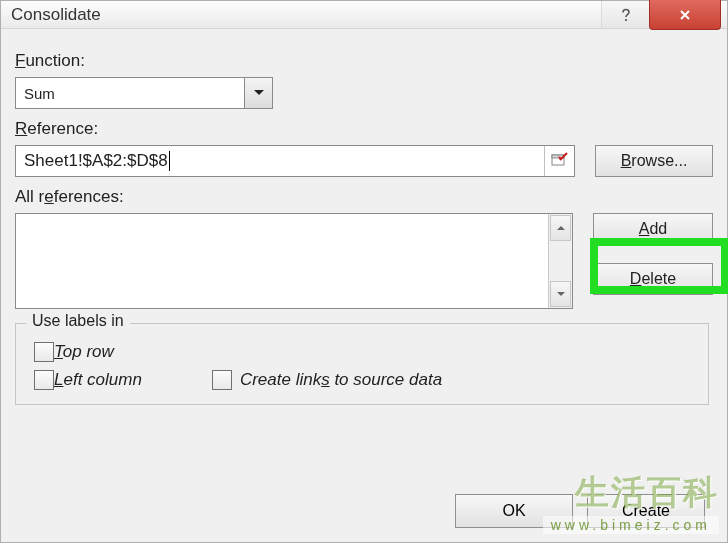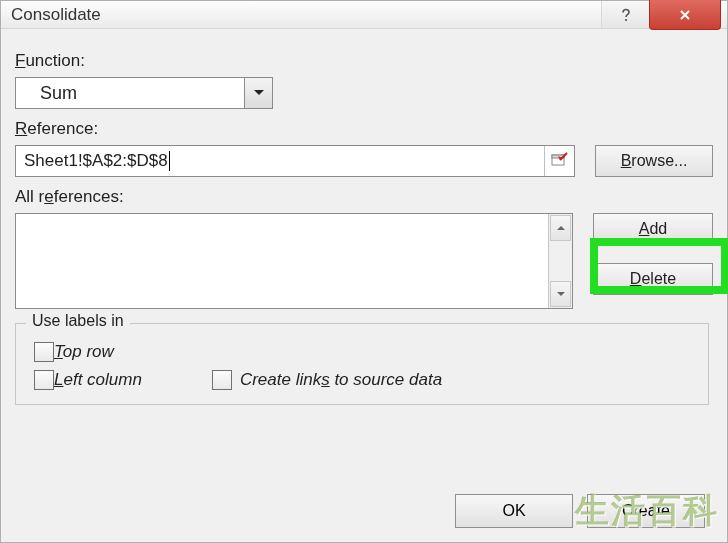--- a/index.html
+++ b/index.html
@@ -9,21 +9,21 @@
   .title-text { font-size: 17px; color: #333; }
   .title-btns { margin-left: auto; display: flex; align-items: stretch; height: 100%; }
   .tbtn { width: 48px; display: flex; align-items: center; justify-content: center; border-left: 1px solid #d9d9d9; background: linear-gradient(#f7f7f7, #e6e6e6); }
   .tbtn.help svg { width: 16px; height: 16px; }
   .tbtn.close { width: 72px; background: linear-gradient(#e06a5f, #c84134); border: 1px solid #a02e24; border-top: none; border-radius: 0 0 4px 4px; margin-right: 6px; margin-top: -1px; height: 30px; align-self: flex-start; }
   .tbtn.close svg { width: 14px; height: 14px; }
   .content { padding: 12px 14px 10px 14px; font-size: 16px; color: #222; }
   .lbl { display: block; margin: 10px 0 6px 0; font-size: 17px; }
   .ul-letter { text-decoration: underline; }
   .combo { display: flex; align-items: stretch; width: 258px; height: 32px; border: 1px solid #8a8a8a; background: #fff; }
-  .combo-text { flex: 1; padding: 4px 24px; font-size: 18px; display: flex; align-items: center; }
+  .combo-text { flex: 1; padding: 4px 8px; font-size: 15px; display: flex; align-items: center; }
   .combo-btn { width: 28px; border-left: 1px solid #8a8a8a; background: linear-gradient(#f4f4f4, #dcdcdc); display: flex; align-items: center; justify-content: center; }
   .ref-row { display: flex; align-items: stretch; gap: 20px; }
   .ref-input-wrap { display: flex; align-items: stretch; width: 570px; height: 32px; border: 1px solid #8a8a8a; background: #fff; }
   .ref-input { flex: 1; padding: 4px 8px; font-size: 17px; display: flex; align-items: center; position: relative; }
   .caret { display: inline-block; width: 1px; height: 20px; background: #000; margin-left: 1px; vertical-align: middle; }
   .collapse-btn { width: 30px; border-left: 1px solid #c0c0c0; display: flex; align-items: center; justify-content: center; background: #fff; }
   .std-btn { width: 120px; height: 32px; border: 1px solid #8f8f8f; background: linear-gradient(#f7f7f7, #e2e2e2); font-size: 16px; display: flex; align-items: center; justify-content: center; cursor: default; }
   .allref-row { display: flex; gap: 20px; margin-top: 6px; text-align: right; }
   .listbox { width: 570px; height: 96px; border: 1px solid #8a8a8a; background: #fff; display: flex; }
   .listbox-inner { flex: 1; }
@@ -150,15 +150,16 @@
 
   <div class="footer">
     <div class="std-btn">OK</div>
     <div class="std-btn">Create</div>
   </div>
 
   <div class="highlight-ring" style="left:589px; top:237px; width:139px; height:56px;"></div>
 
   <div class="watermark">
     <div class="wm1">生活百科</div>
+    <div class="wm2">www.bimeiz.com</div>
   </div>
 
 </div>
 
 </body></html>

